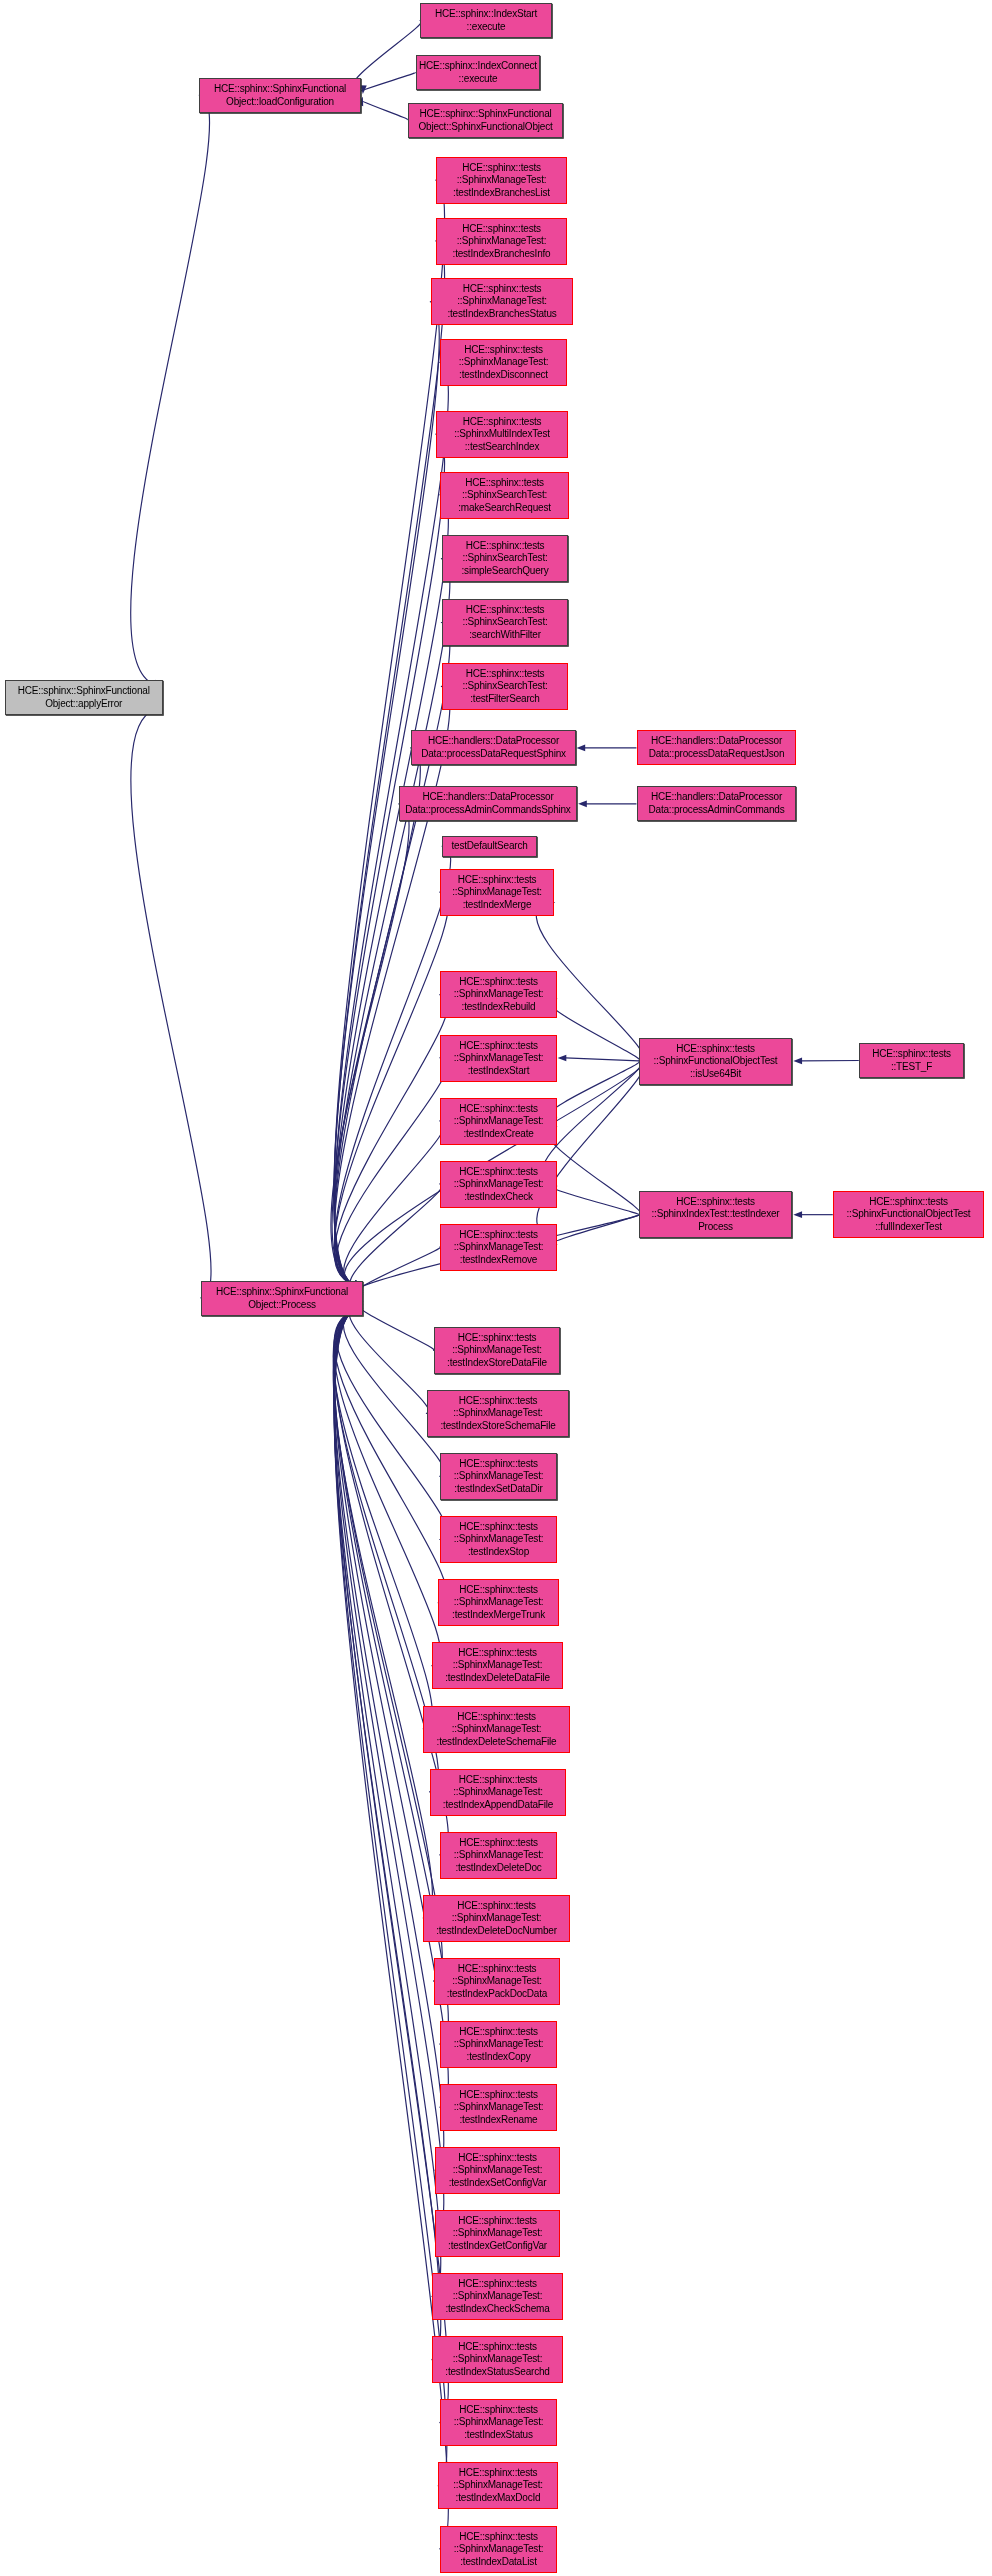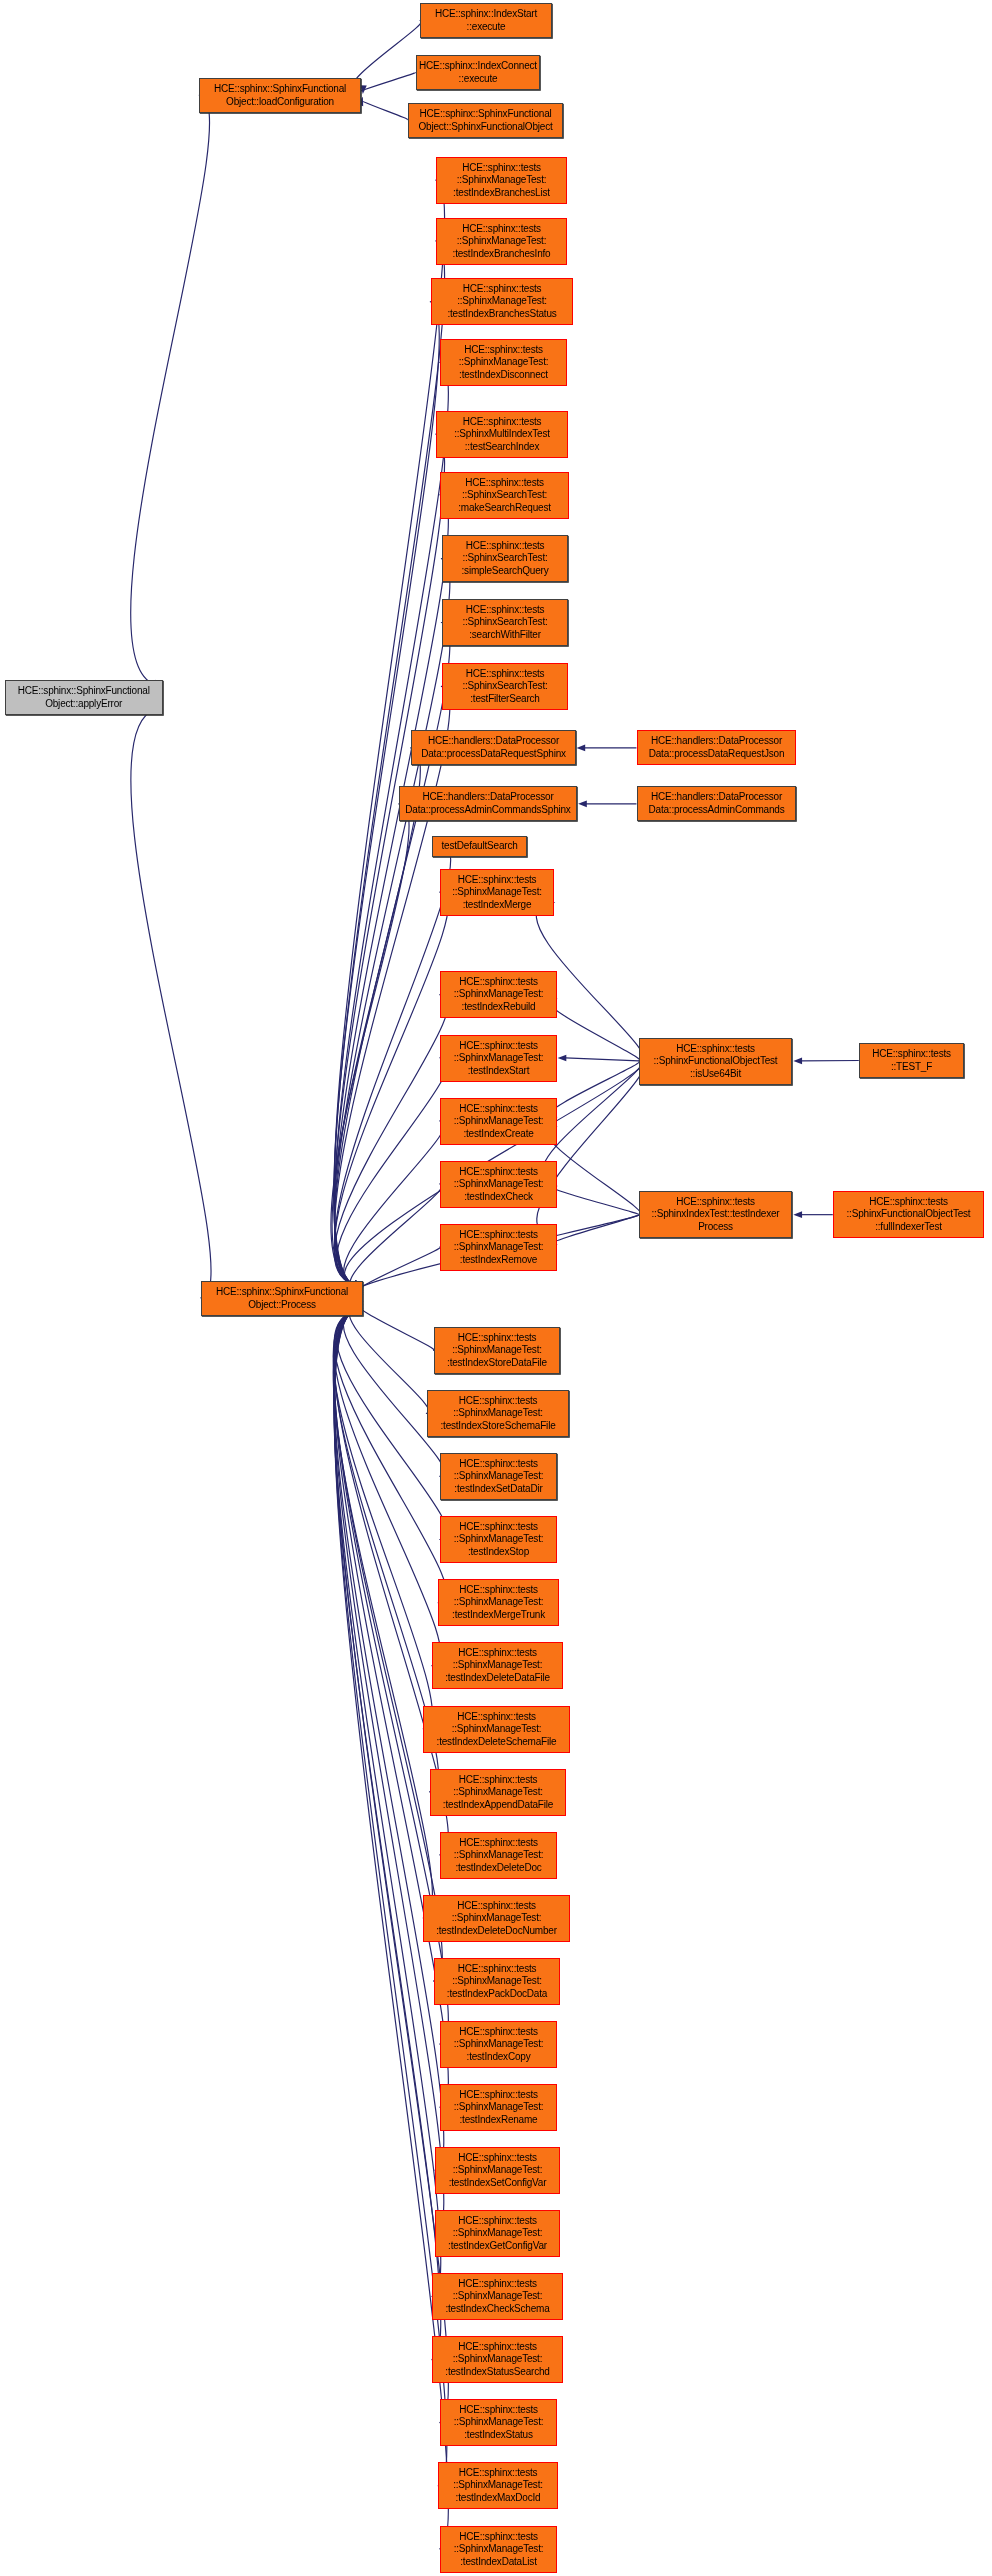--- a/index.html
+++ b/index.html
@@ -1,20 +1,20 @@
 <!DOCTYPE html>
 <html style="font-size:12.6px"><head>
 <meta charset="utf-8">
 <style>
   html,body{margin:0;padding:0;background:#ffffff;}
   #canvas{position:relative;width:993px;height:2576px;background:#ffffff;
           font-family:"Liberation Sans", sans-serif;overflow:hidden;}
   #edges{position:absolute;left:0;top:0;width:993px;height:2576px;}
   .node{position:absolute;box-sizing:border-box;display:flex;align-items:center;
-        justify-content:center;text-align:center;background:#f97316;
+        justify-content:center;text-align:center;background:#ec4899;
         font-size:10px;line-height:1.25;color:#000000;white-space:pre-line;
         letter-spacing:-0.2px;}
   .node.red{border:1.3px solid #ff0000;}
   .node.black{border:1.2px solid #404040;box-shadow:0.8px 0.8px 0 0 #303030;}
   .node.root{border:1.2px solid #404040;background:#bfbfbf;box-shadow:0.8px 0.8px 0 0 #303030;}
 </style>
 </head>
 <body>
 
 <div id="canvas">
@@ -174,21 +174,21 @@
 ::SphinxSearchTest:
 :testFilterSearch</div>
     <div class="node black" style="left: 411px; top: 730px; width: 165px; height: 35px;">HCE::handlers::DataProcessor
 Data::processDataRequestSphinx</div>
     <div class="node red" style="left: 637px; top: 730px; width: 159px; height: 35px;">HCE::handlers::DataProcessor
 Data::processDataRequestJson</div>
     <div class="node black" style="left: 399px; top: 786px; width: 178px; height: 35px;">HCE::handlers::DataProcessor
 Data::processAdminCommandsSphinx</div>
     <div class="node black" style="left: 637px; top: 786px; width: 159px; height: 35px;">HCE::handlers::DataProcessor
 Data::processAdminCommands</div>
-    <div class="node black" style="left: 432px; top: 836px; width: 95px; height: 21px;">testDefaultSearch</div>
+    <div class="node black" style="left: 442px; top: 836px; width: 95px; height: 21px;">testDefaultSearch</div>
     <div class="node red" style="left: 440px; top: 869px; width: 114px; height: 47px;">HCE::sphinx::tests
 ::SphinxManageTest:
 :testIndexMerge</div>
     <div class="node red" style="left: 440px; top: 971px; width: 117px; height: 47px;">HCE::sphinx::tests
 ::SphinxManageTest:
 :testIndexRebuild</div>
     <div class="node red" style="left: 440px; top: 1035px; width: 117px; height: 47px;">HCE::sphinx::tests
 ::SphinxManageTest:
 :testIndexStart</div>
     <div class="node red" style="left: 440px; top: 1098px; width: 117px; height: 47px;">HCE::sphinx::tests

